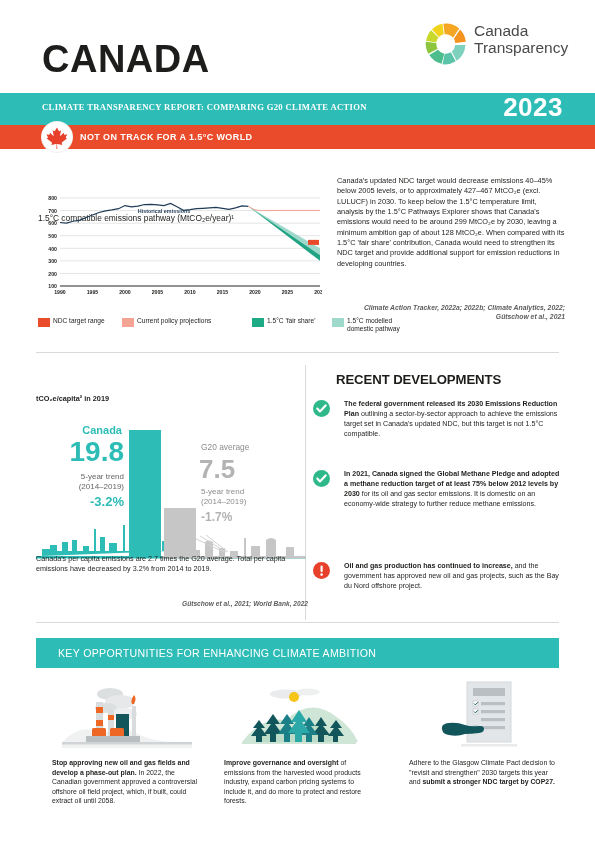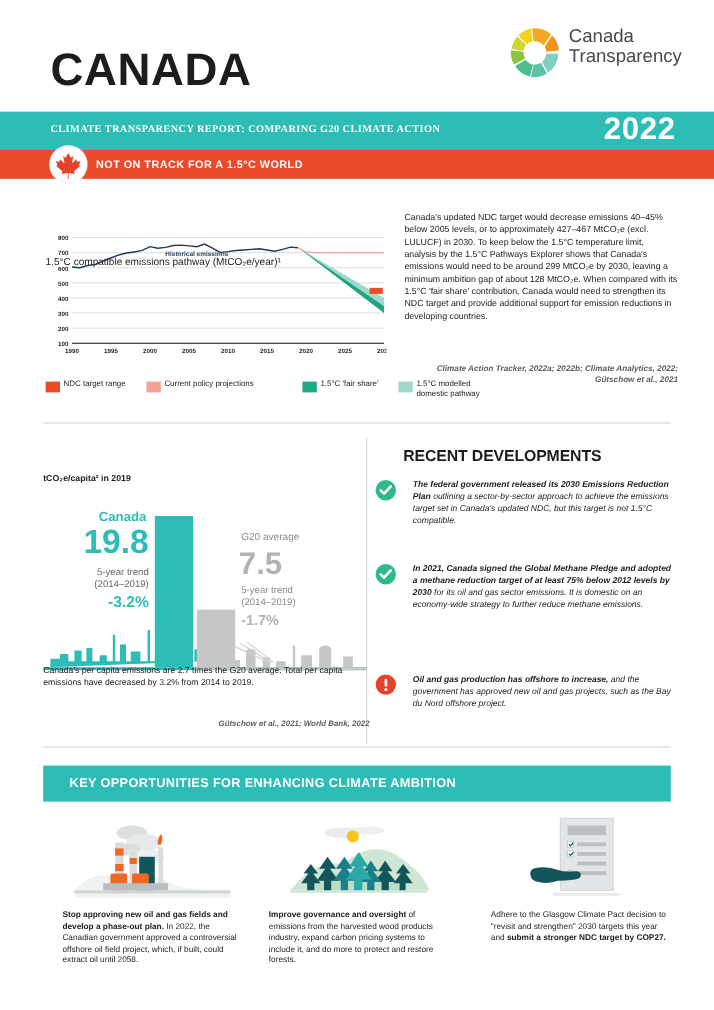--- a/index.html
+++ b/index.html
@@ -38,26 +38,26 @@
   .pc-title{position:absolute;left:36px;top:372px;width:270px;font-size:13.2px;font-weight:bold;line-height:15.5px;color:#1d1d1b;letter-spacing:-0.1px;}
   .pc-sub{position:absolute;left:36px;top:394px;font-size:7.3px;font-weight:bold;color:#1d1d1b;}
   .pc-graphic{position:absolute;left:36px;top:420px;width:270px;height:148px;}
   .pc-foot{position:absolute;left:36px;top:554px;width:272px;font-size:7.2px;line-height:9.8px;color:#1d1d1b;}
   .pc-src{position:absolute;left:36px;top:600px;width:272px;font-size:6.6px;color:#5d5d5d;font-style:italic;font-weight:bold;text-align:right;}
 
   
   .rd-title{position:absolute;left:313px;top:372px;font-size:13.2px;font-weight:bold;color:#1d1d1b;letter-spacing:-0.1px;padding-left:23px;}
   .rd-item{position:absolute;left:313px;width:252px;}
   .rd-icon{position:absolute;left:0;top:0;width:17px;height:17px;border-radius:50%;}
-  .rd-txt{position:absolute;left:31px;top:-1px;width:221px;font-size:7.1px;line-height:10.1px;color:#1d1d1b;font-style:italic;}
+  .rd-txt{position:absolute;left:31px;top:-1px;width:221px;font-size:7.1px;line-height:10.1px;color:#1d1d1b;}
   .rd-txt b{font-weight:bold;}
 
   
   .ko-band{position:absolute;left:36px;top:638px;width:523px;height:30px;background:#2dbcb6;}
-  .ko-band span{position:absolute;left:22px;top:9px;font-size:10.6px;font-weight:bold;color:#ffffff;letter-spacing:0.3px;}
+  .ko-band span{position:absolute;left:22px;top:9px;font-size:10.6px;font-weight:normal;color:#ffffff;letter-spacing:0.3px;}
   .ko-col{position:absolute;top:680px;width:150px;}
   .ko-art{position:relative;width:150px;height:72px;}
   .ko-txt{position:absolute;top:78px;width:150px;font-size:6.9px;line-height:9.6px;color:#1d1d1b;}
   .ko-txt b{font-weight:bold;}
 </style>
 </head>
 <body>
 
 <div class="page">
 
@@ -77,21 +77,21 @@
       </g>
     </svg>
     <div class="logo-text">
       <div>Canada</div>
       <div>Transparency</div>
     </div>
   </div>
 
   <div class="teal-band">
     <div class="bt">CLIMATE TRANSPARENCY REPORT: COMPARING G20 CLIMATE ACTION</div>
-    <div class="yr">2022</div>
+    <div class="yr">2023</div>
   </div>
 
   <div class="red-band">
     <div class="rt">NOT ON TRACK FOR A 1.5°C WORLD</div>
   </div>
   <div class="flag-circle">
     <svg viewBox="0 0 30 30" width="30" height="30">
       <path d="M15 5.5 l1.7 3.3 c.3.5.7.4 1.1.2l1.3-.7 -1 4.6c-.2.9.3 1.1.6 0.8l2.8-2.9 .7 1.6c.2.4.5.4.9.3l2.2-.5 -1.4 2.9c-.2.4-.1.6.2.8l.9.5 -4.9 3.9c-.5.4-.4.6-.3 1l.5 1.6 -4.6-.8c-.3-.1-.6.1-.6.4l.2 4.4h-.9l.2-4.4c0-.3-.3-.5-.6-.4l-4.6.8 .5-1.6c.1-.4.2-.6-.3-1l-4.9-3.9 .9-.5c.3-.2.4-.4.2-.8l-1.4-2.9 2.2.5c.4.1.7.1.9-.3l.7-1.6 2.8 2.9c.3.3.8.1.6-.8l-1-4.6 1.3.7c.4.2.8.3 1.1-.2z" fill="#e8412b"></path>
     </svg>
   </div>
@@ -194,21 +194,21 @@
         <div class="rd-icon" style="background: rgb(47, 185, 139);"><svg viewBox="0 0 17 17" width="17" height="17">
             <path d="M4.3 8.6 l2.7 2.8 l5.6 -6" stroke="#fff" stroke-width="2.2" fill="none" stroke-linecap="round" stroke-linejoin="round"></path>
           </svg></div>
         <div class="rd-txt"><b>In 2021, Canada signed the Global Methane Pledge and adopted a methane reduction target of at least 75% below 2012 levels by 2030</b><span> for its oil and gas sector emissions. It is domestic on an economy-wide strategy to further reduce methane emissions.</span></div>
       </div>
       <div class="rd-item" style="top: 562px;">
         <div class="rd-icon" style="background: rgb(232, 65, 43);"><svg viewBox="0 0 17 17" width="17" height="17">
             <rect x="7.5" y="3.6" width="2.2" height="6.6" rx="1.1" fill="#fff"></rect>
             <circle cx="8.6" cy="12.6" r="1.3" fill="#fff"></circle>
           </svg></div>
-        <div class="rd-txt"><b>Oil and gas production has offshore to increase,</b><span> and the government has approved new oil and gas projects, such as the Bay du Nord offshore project.</span></div>
+        <div class="rd-txt"><b>Oil and gas production has continued to increase,</b><span> and the government has approved new oil and gas projects, such as the Bay du Nord offshore project.</span></div>
       </div>
     </div>
 
   <div class="ko-band">
     <span>KEY OPPORTUNITIES FOR ENHANCING CLIMATE AMBITION</span>
   </div>
 
   <div class="ko-col" style="left:52px;">
     <div class="ko-art">
       <svg width="150" height="72" viewBox="0 0 150 72">

